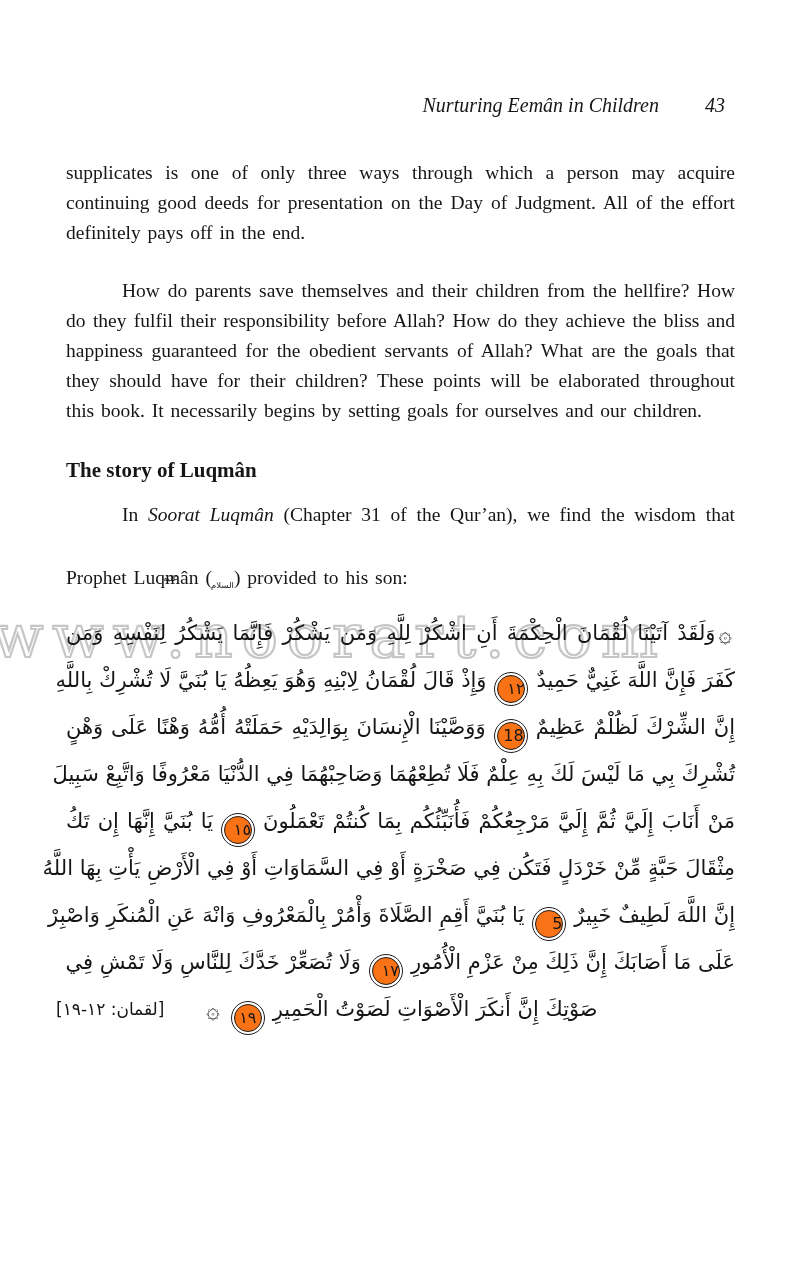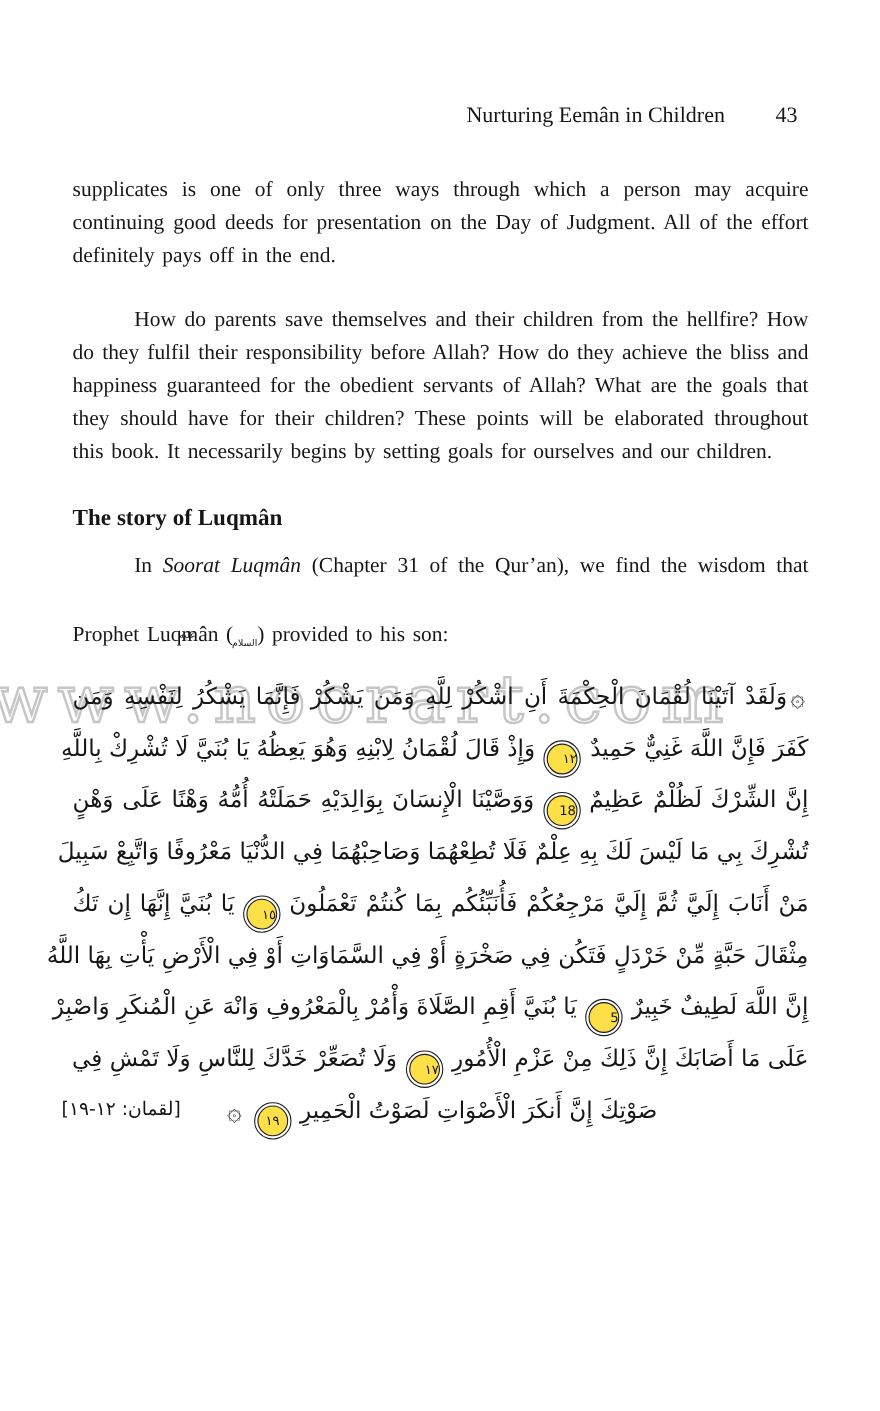--- a/index.html
+++ b/index.html
@@ -11,21 +11,21 @@
     color:#161616;
     overflow:hidden;
     box-sizing:border-box;
     padding:92px 65px 0 66px;
   }
   .content { position:relative; z-index:1; }
 
   
   .header {
     display:flex; justify-content:flex-end; align-items:baseline;
-    gap:46px; font-size:20px; line-height:26px;
+    gap:46px; font-style:italic; font-size:20px; line-height:26px;
     padding-right:10px;
   }
 
   
   .body-text {
     font-size:19.5px; line-height:30px; margin:0;
     text-align:justify; word-spacing:2px;
   }
   .p1 { margin-top:40px; }
   .indent { text-indent:56px; }
@@ -61,22 +61,22 @@
   }
   .qline.last {
     text-align:center; text-align-last:center;
     position:relative;
   }
   .aya {
     display:inline-block; width:26px; height:26px; line-height:26px;
     text-align:center; vertical-align:-7px;
     border:1.5px solid #1d1d1d; border-radius:50%;
     outline:1px solid #1d1d1d; outline-offset:2px;
-    font-size:12px; margin:0 11px;
-    background:#fde047;
+    font-size:16px; margin:0 11px;
+    background:#f97316;
   }
   .orn { font-size:23px; margin:0 3px; vertical-align:-2px; }
   .citation {
     position:absolute; left:-10px; top:0;
     direction:rtl; font-size:17px; line-height:47px;
     letter-spacing:0.5px;
   }
 
   
   .watermark {

